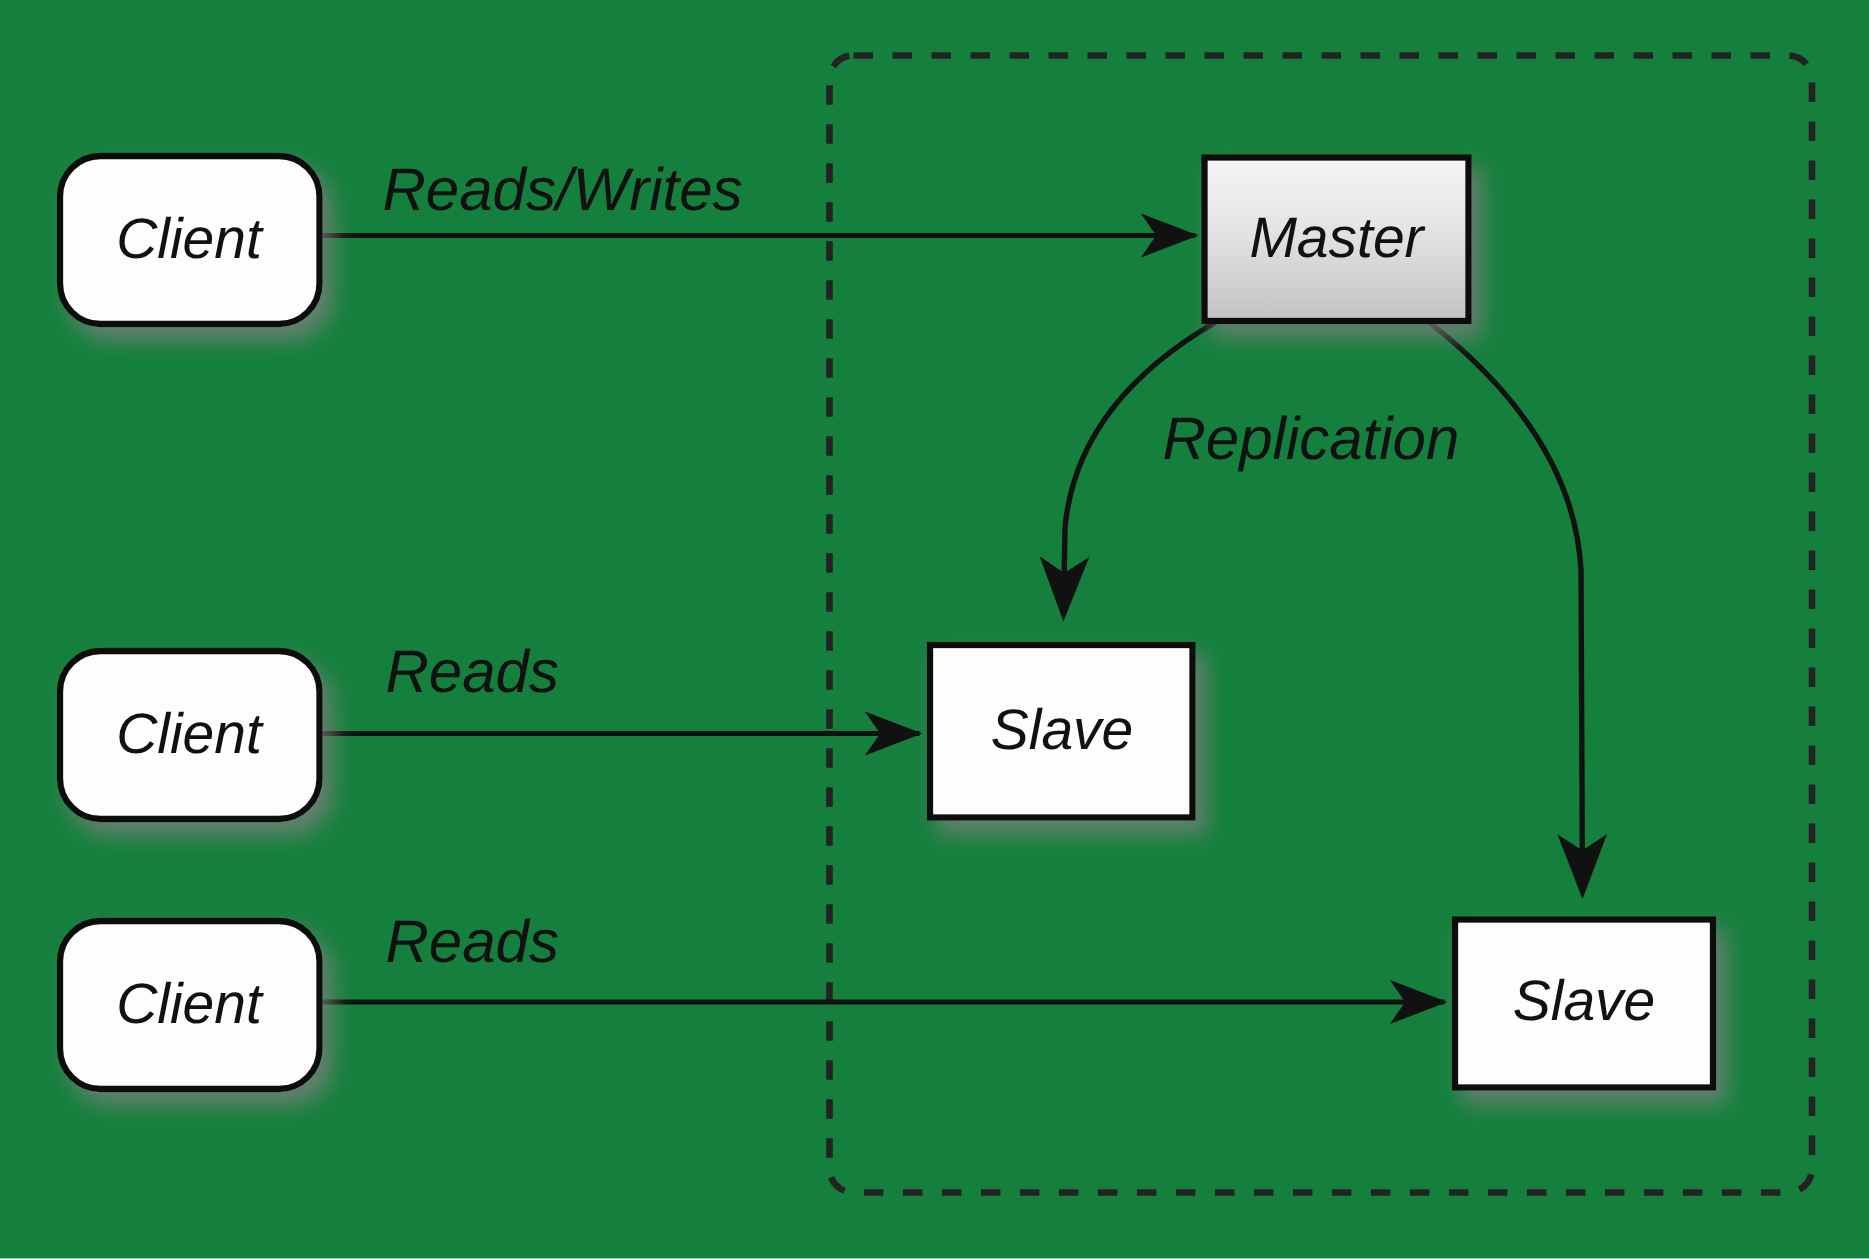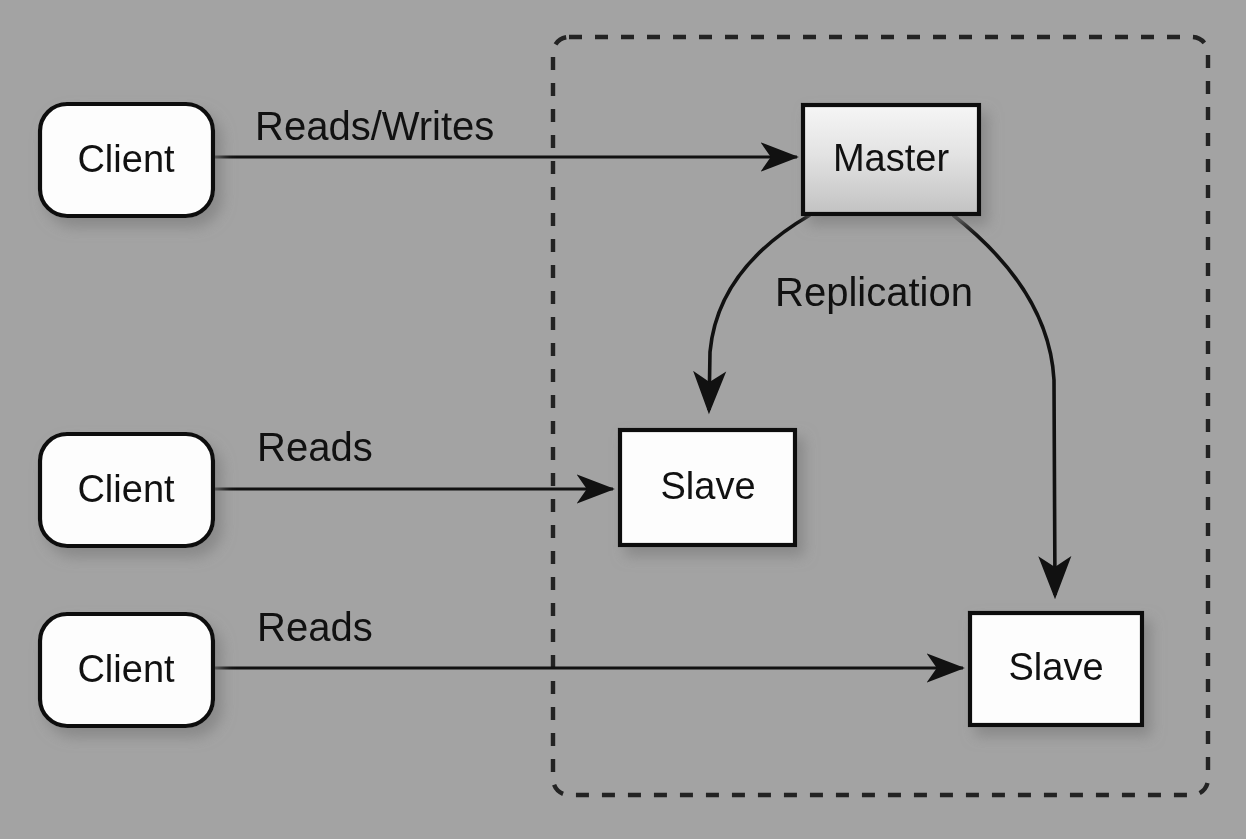--- a/index.html
+++ b/index.html
@@ -7,22 +7,23 @@
     padding: 0;
     background: #ffffff;
   }
   body {
     font-family: "Liberation Sans", sans-serif;
   }
   #canvas {
     position: relative;
     width: 1246px;
     height: 839px;
-    background: #a3a3a3;
+    background: #15803d;
     overflow: hidden;
+    font-style: italic;
   }
   #diagram-svg {
     position: absolute;
     left: 0;
     top: 0;
     width: 1246px;
     height: 839px;
   }
   .node-label {
     font-family: "Liberation Sans", sans-serif;

